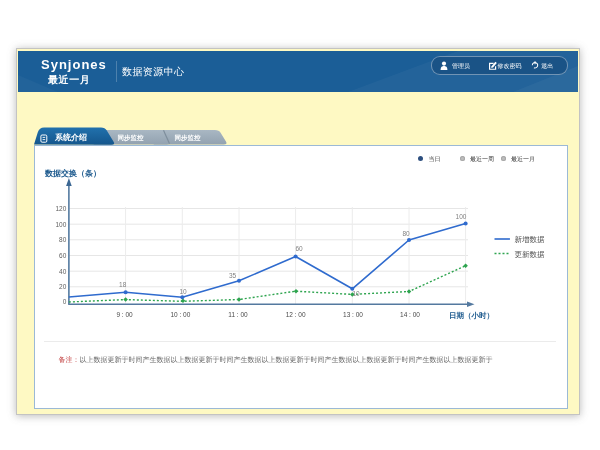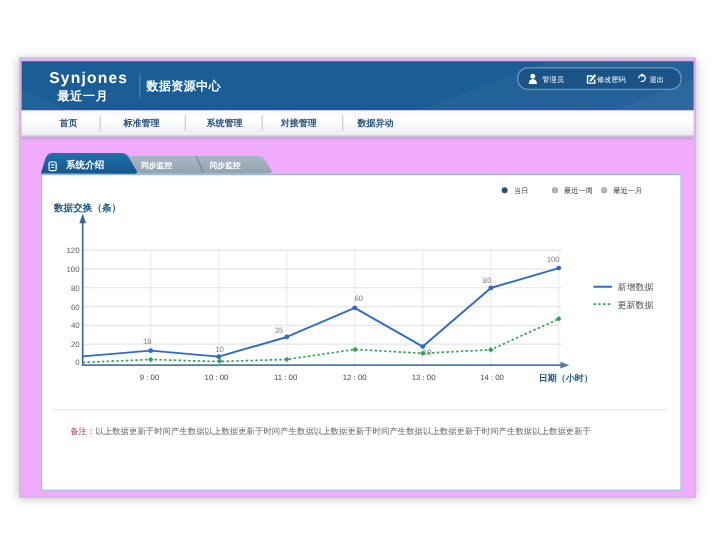--- a/index.html
+++ b/index.html
@@ -1,24 +1,24 @@
 <!DOCTYPE html>
 <html><head><meta charset="utf-8">
 <style>
 html,body{margin:0;padding:0;}
 body{width:600px;height:450px;overflow:hidden;position:relative;
   font-family:"Liberation Sans",sans-serif;background:#ffffff;}
-.page{position:absolute;left:16px;top:48px;width:562px;height:365px;background:#f0abfc;
+.page{position:absolute;left:16px;top:48px;width:562px;height:365px;background:#fef9c3;
   border:1px solid #c3c3c3;box-shadow:0 1px 8px rgba(90,90,90,0.42);}
 .hdr{position:absolute;left:1px;right:1px;top:2px;height:41px;background:#1b5e97;
   background:#1b5e97;}
 .hdr .logo1{position:absolute;left:23px;top:6px;color:#fff;font-size:13px;letter-spacing:1px;font-weight:bold;}
 .hdr .logo2{position:absolute;left:30px;top:22px;color:#fff;font-size:10px;font-weight:bold;letter-spacing:0.6px;}
 .hdr .divline{position:absolute;left:97.5px;top:10px;width:1px;height:21px;background:rgba(255,255,255,0.22);}
-.hdr .title{position:absolute;left:104px;top:13.5px;color:#fff;font-size:10px;font-weight:bold;letter-spacing:0.4px;}
+.hdr .title{position:absolute;left:104px;top:13.5px;color:#fff;font-size:10px;font-weight:normal;letter-spacing:0.4px;}
 .pill{position:absolute;left:412.5px;top:5.3px;width:135.5px;height:16.5px;border-radius:9px;
   background:rgba(5,48,90,0.30);border:1px solid rgba(255,255,255,0.38);
   color:#fff;font-size:6px;white-space:nowrap;}
 .pill span{position:absolute;top:4.6px;}
 .pill svg{position:absolute;}
 .nav{position:absolute;left:1px;right:1px;top:43px;height:21px;
   background:linear-gradient(180deg,#f7f9fa 0%,#ffffff 40%,#f2f4f5 75%,#e9ecee 100%);
   border-bottom:1px solid #c7ccd0;}
 .nav .shadow{position:absolute;left:0;right:0;top:22px;height:4px;
   background:linear-gradient(180deg,rgba(120,125,130,0.28),rgba(120,125,130,0));}
@@ -53,32 +53,20 @@
           <path d="M1 1.8 h4.6 v1.2 h-3.4 v4.8 h4.8 V5.2 H8.2 v3.6 H1 Z" fill="#fff"></path>
           <path d="M3.6 5.2 L7.4 0.8 L8.8 2 L5 6.4 L3.2 6.9 Z" fill="#fff"></path>
         </svg>
       <span style="left:66px;">修改密码</span>
       <svg style="left:99px;top:4.2px;" width="8" height="8" viewBox="0 0 8 8">
           <circle cx="4" cy="4.2" r="2.7" fill="none" stroke="#fff" stroke-width="1.05" stroke-dasharray="10.5 3" transform="rotate(-115 4 4.2)"></circle>
           <rect x="3.5" y="0.2" width="1.05" height="3" fill="#fff"></rect>
         </svg>
       <span style="left:109.7px;">退出</span>
     </div>
-  </div>
-  <div class="nav">
-    <div class="item" style="left:39px;">首页</div>
-    <div class="sep" style="left:65.4px;"></div>
-    <div class="item" style="left:100px;">标准管理</div>
-    <div class="sep" style="left:136px;"></div>
-    <div class="item" style="left:169px;">系统管理</div>
-    <div class="sep" style="left:200px;"></div>
-    <div class="item" style="left:231px;">对接管理</div>
-    <div class="sep" style="left:266.5px;"></div>
-    <div class="item" style="left:295px;">数据异动</div>
-    <div class="shadow"></div>
   </div>
 
   <svg style="position:absolute;left:17px;top:78px;" width="534" height="18" viewBox="0 0 534 18">
     <defs>
       <linearGradient id="gt" x1="0" y1="0" x2="0" y2="1">
         <stop offset="0" stop-color="#a9b7c3"></stop>
           <stop offset="1" stop-color="#92a2b0"></stop>
       </linearGradient>
       <linearGradient id="bt" x1="0" y1="0" x2="0" y2="1">
         <stop offset="0" stop-color="#2171ad"></stop>

